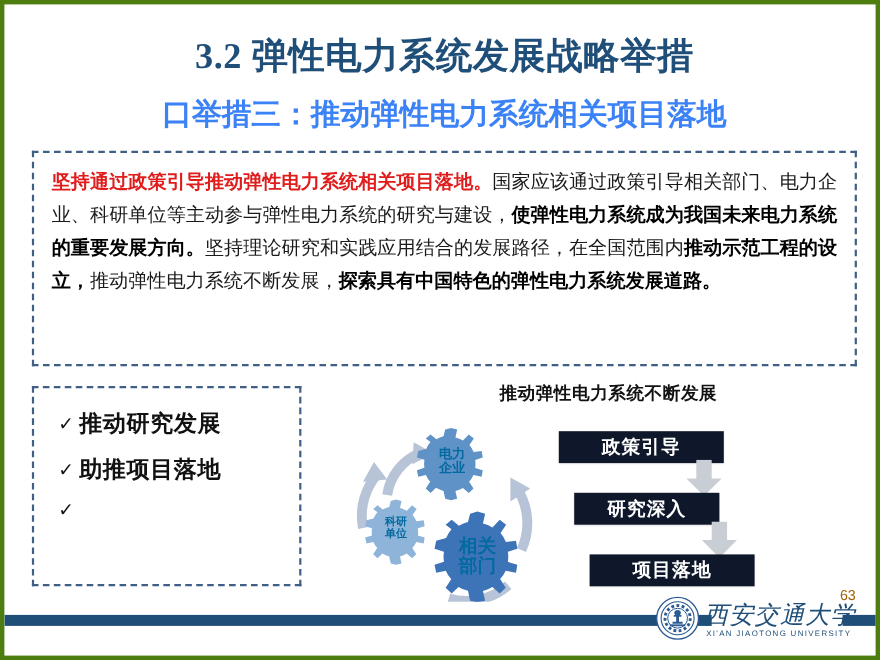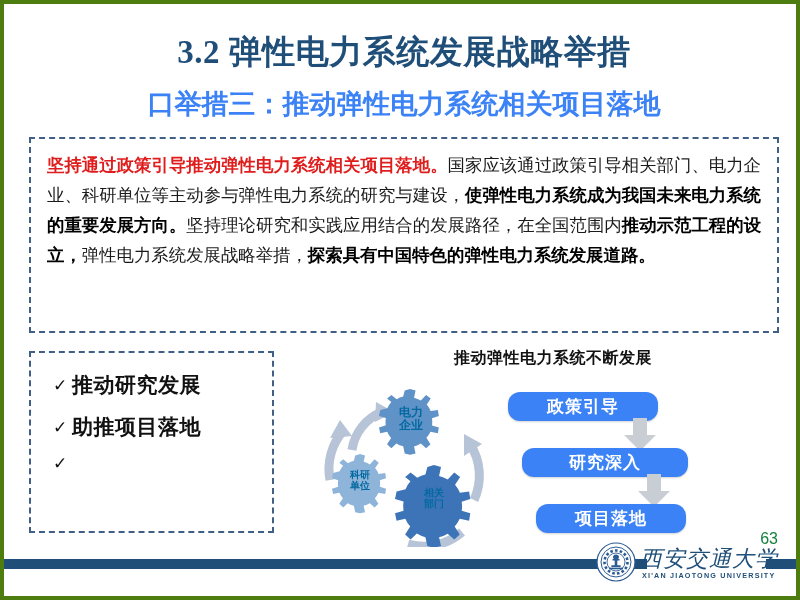--- a/index.html
+++ b/index.html
@@ -140,33 +140,33 @@
     color: #0369a1;
     font-weight: bold;
     text-align: center;
     line-height: 1.05;
     pointer-events: none;
   }
 
   
   .flow-box {
     position: absolute;
-    background: #3b82f6;
+    background: #0f172a;
     color: #ffffff;
     font-size: 17px;
     font-weight: bold;
     letter-spacing: 1px;
     display: flex;
     align-items: center;
     justify-content: center;
-    border-radius: 12px;
+    border-radius: 0;
     box-shadow: 0 1px 2px rgba(0,0,0,0.18);
   }
   #flow-box-0 { left: 186px; top: 44px;  width: 150px; height: 29px; }
-  #flow-box-1 { left: 200px; top: 100px; width: 166px; height: 29px; }
+  #flow-box-1 { left: 200px; top: 100px; width: 132px; height: 29px; }
   #flow-box-2 { left: 214px; top: 156px; width: 150px; height: 29px; }
 
   .flow-arrow { position: absolute; }
   #flow-arrow-0 { left: 300px; top: 70px; }
   #flow-arrow-1 { left: 314px; top: 126px; }
 
   
   #footer-bar {
     position: absolute;
     left: 0;
@@ -210,43 +210,43 @@
     color: #1f4e79;
     letter-spacing: 1px;
     font-style: italic;
     white-space: nowrap;
   }
   #logo-en {
     position: absolute;
     left: 46px;
     top: 33px;
     font-size: 7.2px;
-    font-weight: bold;
+    font-weight: normal;
     color: #1f4e79;
     letter-spacing: 1.2px;
     white-space: nowrap;
   }
   #page-number {
     position: absolute;
     right: 18px;
     bottom: 48px;
-    font-size: 16px;
-    color: #15803d;
+    font-size: 13px;
+    color: #a16207;
   }
 </style>
 </head>
 <body>
 
 <div id="slide">
 
   <div id="title-main">3.2 弹性电力系统发展战略举措</div>
   <div id="title-sub">口举措三：推动弹性电力系统相关项目落地</div>
 
   <div id="body-panel" class="dashed-panel">
-    <div id="body-text"><span class="seg-red">坚持通过政策引导推动弹性电力系统相关项目落地。</span><span class="seg-plain">国家应该通过政策引导相关部门、电力企业、科研单位等主动参与弹性电力系统的研究与建设，</span><span class="seg-bold">使弹性电力系统成为我国未来电力系统的重要发展方向。</span><span class="seg-plain">坚持理论研究和实践应用结合的发展路径，在全国范围内</span><span class="seg-bold">推动示范工程的设立，</span><span class="seg-plain">弹性电力系统发展战略举措，</span><span class="seg-bold">探索具有中国特色的弹性电力系统发展道路。</span></div>
+    <div id="body-text"><span class="seg-red">坚持通过政策引导推动弹性电力系统相关项目落地。</span><span class="seg-plain">国家应该通过政策引导相关部门、电力企业、科研单位等主动参与弹性电力系统的研究与建设，</span><span class="seg-bold">使弹性电力系统成为我国未来电力系统的重要发展方向。</span><span class="seg-plain">坚持理论研究和实践应用结合的发展路径，在全国范围内</span><span class="seg-bold">推动示范工程的设立，</span><span class="seg-plain">推动弹性电力系统不断发展，</span><span class="seg-bold">探索具有中国特色的弹性电力系统发展道路。</span></div>
   </div>
 
   <div id="bullets-panel" class="dashed-panel">
 
     <div class="bullet-row">
       <span class="bullet-check">✓</span>
       <span class="bullet-label">推动研究发展</span>
     </div>
 
     <div class="bullet-row">
@@ -311,21 +311,21 @@
       <div class="gear-label" style="left:62px; top:34px; width:54px; font-size:12px;">
         <div>电力</div>
         <div>企业</div>
       </div>
 
       <div class="gear-label" style="left:13px; top:98px; width:50px; font-size:10px;">
         <div>科研</div>
         <div>单位</div>
       </div>
 
-      <div class="gear-label" style="left:82px; top:116px; width:60px; font-size:10px;">
+      <div class="gear-label" style="left:82px; top:116px; width:60px; font-size:17px;">
         <div>相关</div>
         <div>部门</div>
       </div>
     </div>
 
     <div class="flow-box" id="flow-box-0">政策引导</div>
 
     <div class="flow-arrow" id="flow-arrow-0">
       <svg width="36" height="34" viewBox="0 0 36 34">
         <polygon points="11,0 25,0 25,17 34,17 18,33 2,17 11,17" fill="#c9cdd4"></polygon>

